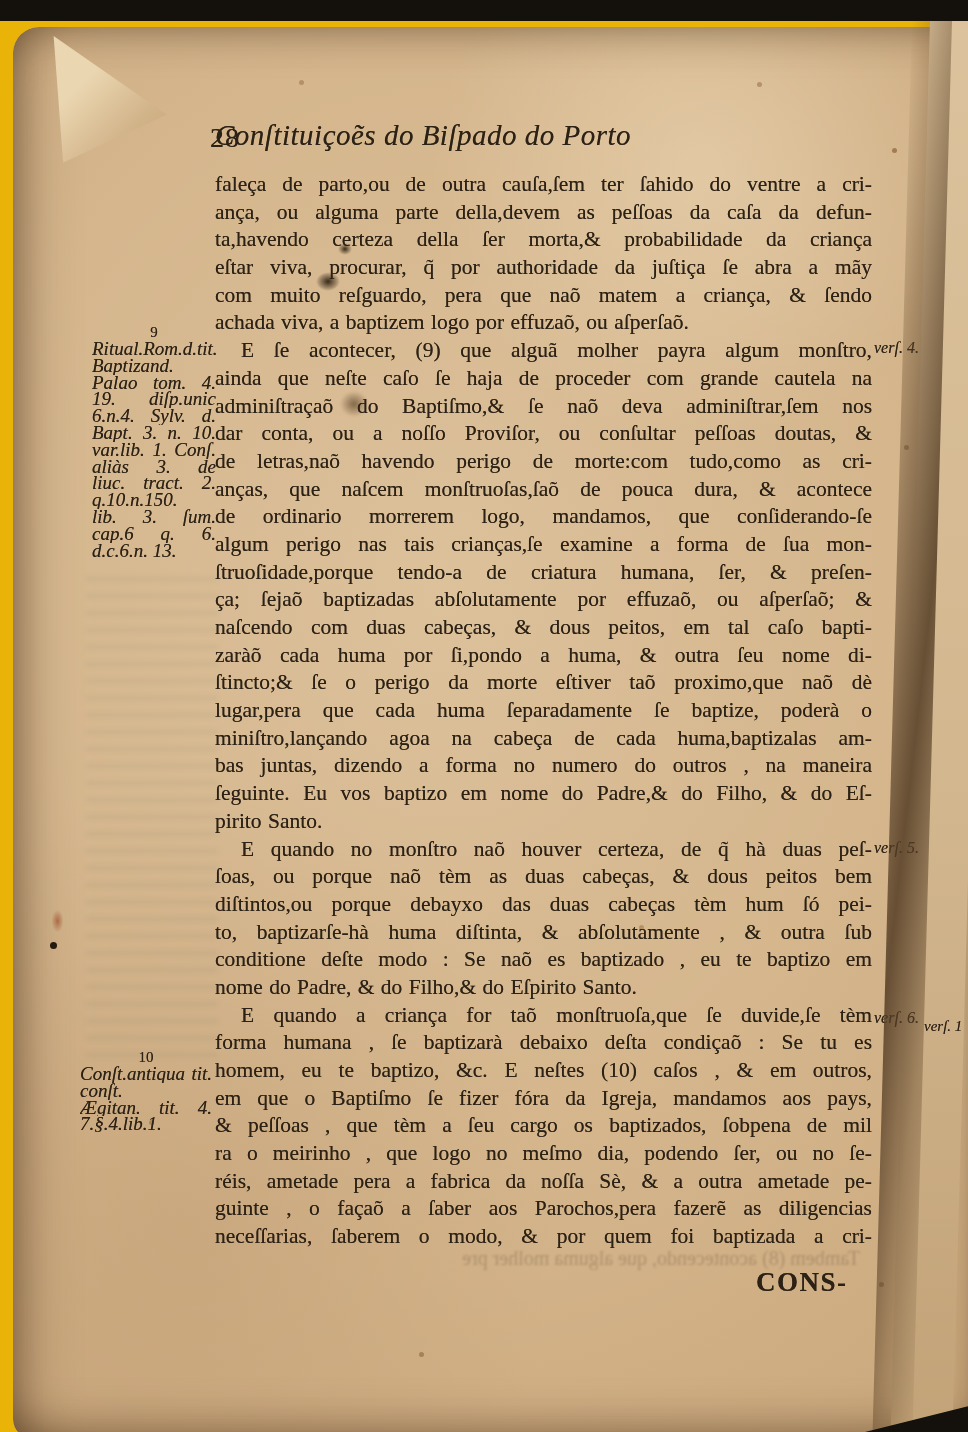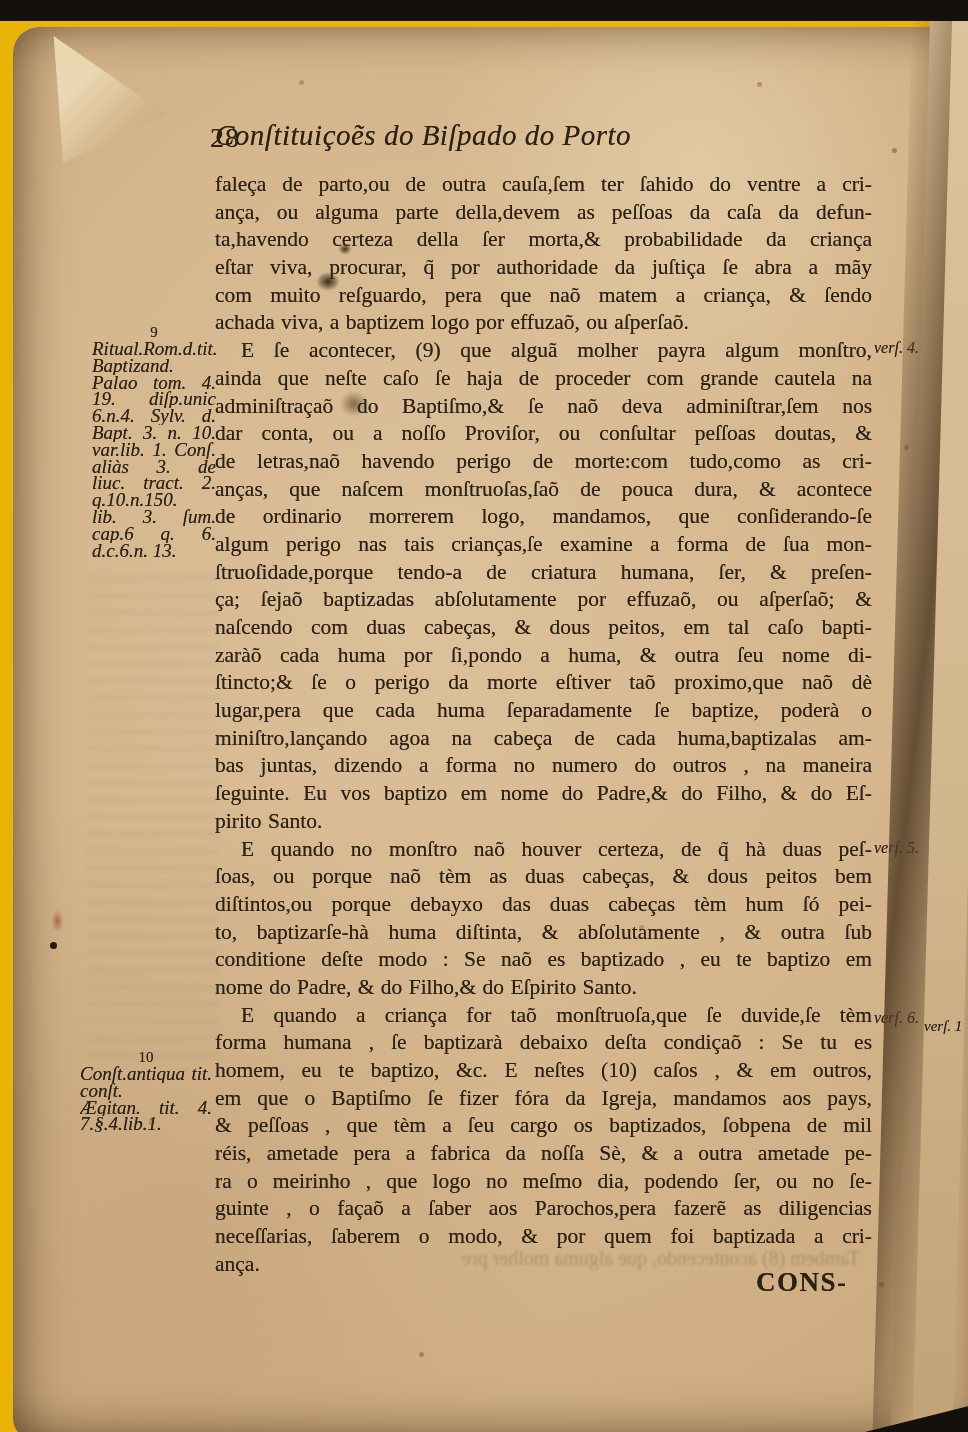--- a/index.html
+++ b/index.html
@@ -148,25 +148,24 @@
         <div class="line"><span>to, baptizarſe-hà huma diſtinta, &amp; abſolutamente , &amp; outra ſub</span></div>
         <div class="line"><span>conditione deſte modo : </span><span class="it">Se naõ es baptizado , eu te baptizo em</span></div>
         <div class="line last"><span class="it">nome do Padre, &amp; do Filho,&amp; do Eſpirito Santo.</span></div>
       </div>
       <div class="para">
         <div class="line indent"><span>E quando a criança for taõ monſtruoſa,que ſe duvide,ſe tèm</span></div>
         <div class="line"><span>forma humana , ſe baptizarà debaixo deſta condiçaõ : </span><span class="it">Se tu es</span></div>
         <div class="line"><span class="it">homem, eu te baptizo, &amp;c.</span><span> E neſtes (10) caſos , &amp; em outros,</span></div>
         <div class="line"><span>em que o Baptiſmo ſe fizer fóra da Igreja, mandamos aos pays,</span></div>
         <div class="line"><span>&amp; peſſoas , que tèm a ſeu cargo os baptizados, ſobpena de mil</span></div>
+        <div class="line"><span>ra o meirinho , que logo no meſmo dia, podendo ſer, ou no ſe-</span></div>
         <div class="line"><span>réis, ametade pera a fabrica da noſſa Sè, &amp; a outra ametade pe-</span></div>
-        <div class="line"><span>ra o meirinho , que logo no meſmo dia, podendo ſer, ou no ſe-</span></div>
         <div class="line"><span>guinte , o façaõ a ſaber aos Parochos,pera fazerẽ as diligencias</span></div>
         <div class="line"><span>neceſſarias, ſaberem o modo, &amp; por quem foi baptizada a cri-</span></div>
-        <div class="line last"><span>ança.</span></div>
       </div>
     </div>
 
   <div class="note note9 ink">
     <div class="note-num">9</div>
     <div>
         <div class="note-line">Ritual.Rom.d.tit. de</div>
         <div class="note-line">Baptizand. parvul.</div>
         <div class="note-line">Palao tom. 4. tract.</div>
         <div class="note-line">19. diſp.unic punct.</div>

